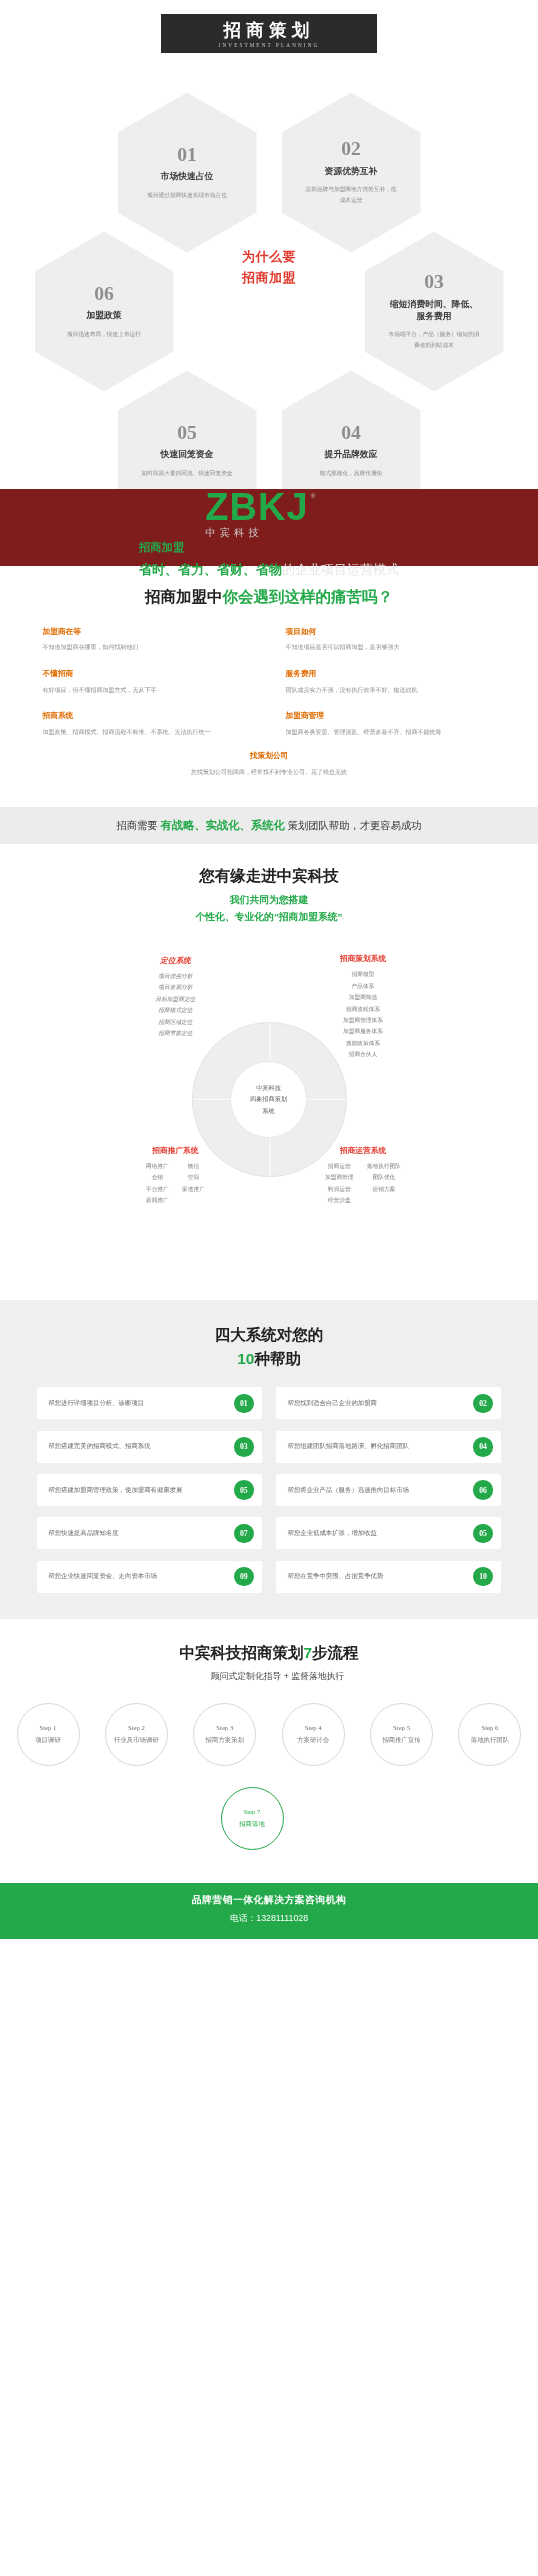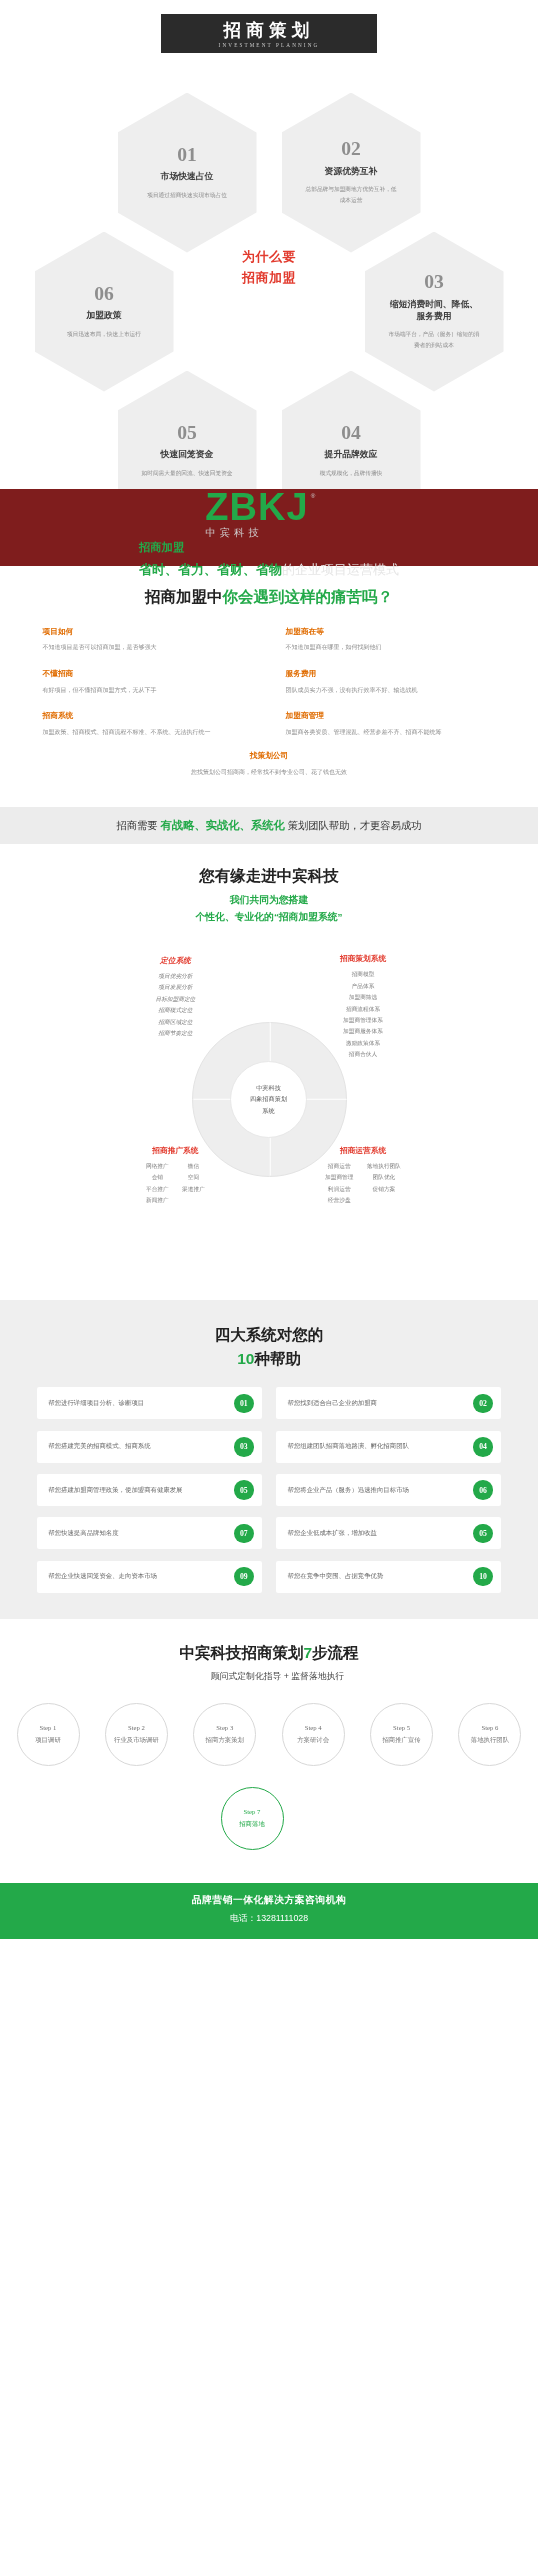--- a/index.html
+++ b/index.html
@@ -436,26 +436,26 @@
     </div>
   </div>
 </section>
 
 <section class="sec-pain">
   <div class="pain-head">
     <span>招商加盟中</span><span class="g">你会遇到这样的痛苦吗？</span>
   </div>
   <div class="pain-grid">
     <div class="pain-item">
+      <div class="pi-t">加盟商在等</div>
+      <div class="pi-d">不知道加盟商在哪里，如何找到他们</div>
+    </div>
+    <div class="pain-item">
       <div class="pi-t">项目如何</div>
       <div class="pi-d">不知道项目是否可以招商加盟，是否够强大</div>
-    </div>
-    <div class="pain-item">
-      <div class="pi-t">加盟商在等</div>
-      <div class="pi-d">不知道加盟商在哪里，如何找到他们</div>
     </div>
     <div class="pain-item">
       <div class="pi-t">不懂招商</div>
       <div class="pi-d">有好项目，但不懂招商加盟方式，无从下手</div>
     </div>
     <div class="pain-item">
       <div class="pi-t">服务费用</div>
       <div class="pi-d">团队成员实力不强，没有执行效率不好、输送战机</div>
     </div>
     <div class="pain-item">

